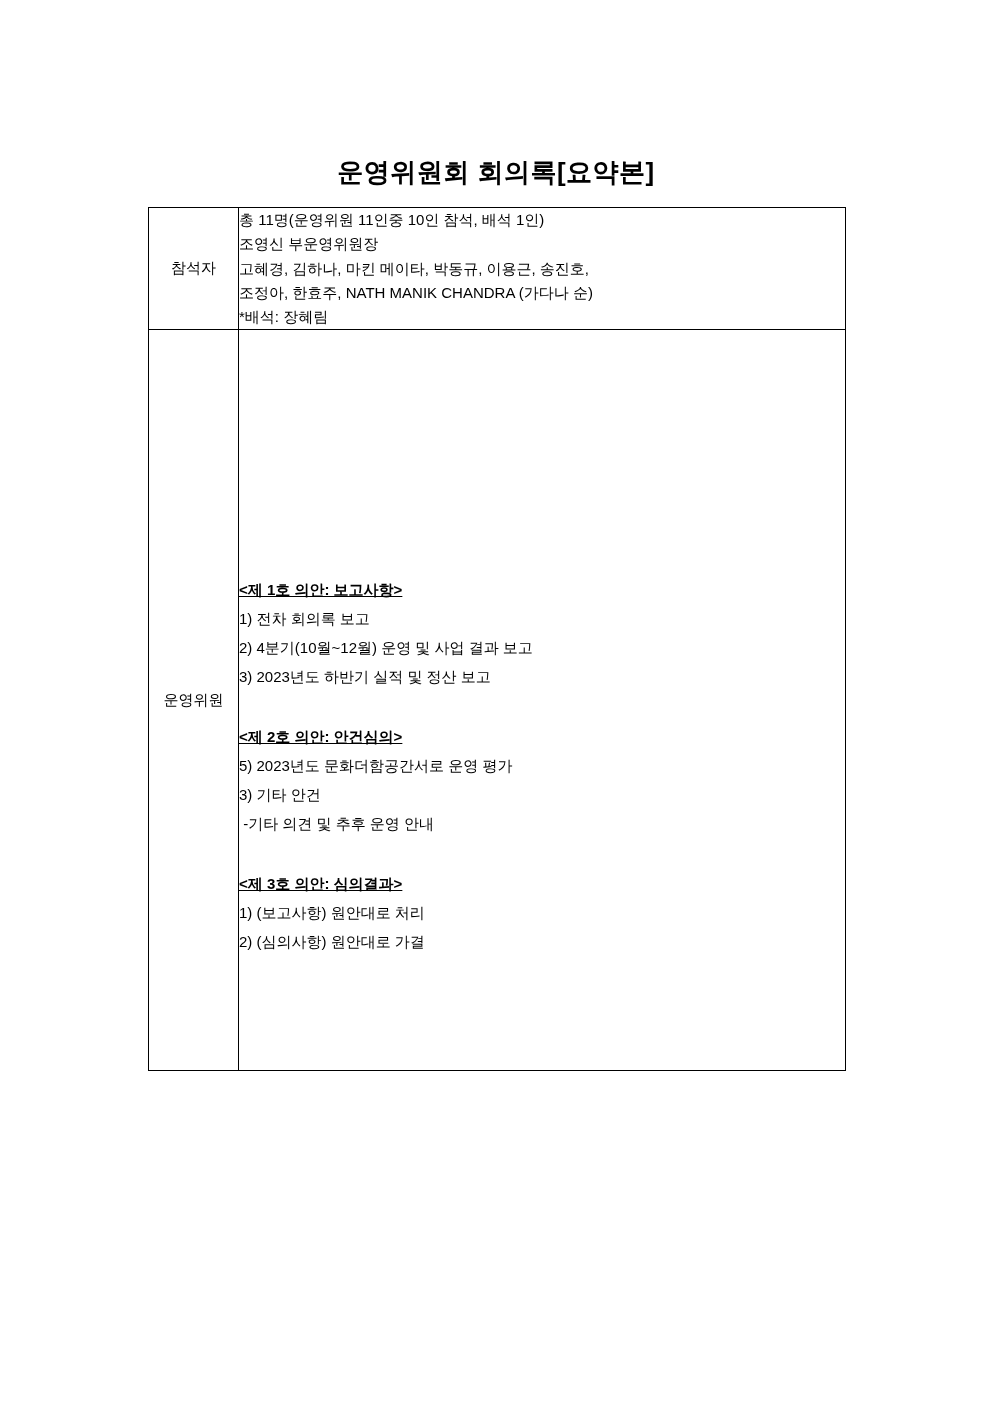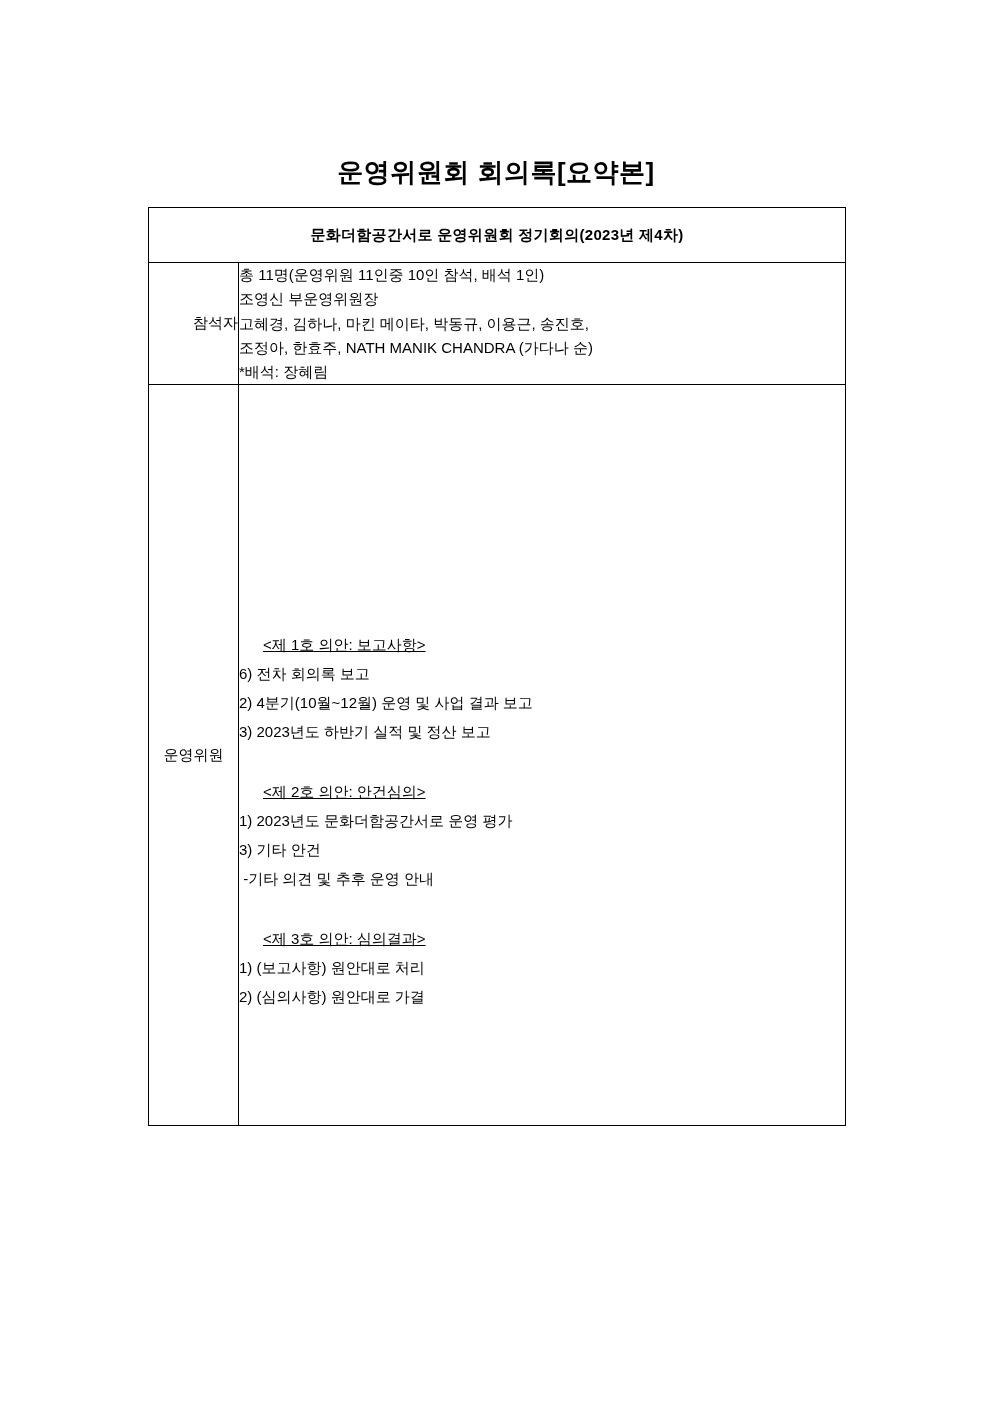--- a/index.html
+++ b/index.html
@@ -66,21 +66,21 @@
   }
   .date-val {
     padding-left: 14px;
     font-size: 14.5px;
   }
   .place-val {
     text-align: center;
     font-size: 15px;
   }
   .att-label {
-    text-align: right;
+    text-align: center;
     vertical-align: middle;
     font-size: 15px;
   }
   .att-body {
     padding: 14px 0 14px 14px;
     font-size: 15px;
     line-height: 1.62;
     vertical-align: top;
   }
   .att-body .strong {
@@ -95,24 +95,23 @@
     padding: 0 0 0 14px;
     font-size: 15.5px;
     line-height: 1.95;
     vertical-align: top;
     height: 740px;
   }
   .content-inner {
     padding-top: 130px;
   }
   .agenda-head {
-    font-weight: normal;
+    font-weight: bold;
     text-decoration: underline;
     margin-top: 0;
-    margin-left: 24px;
   }
   .agenda-block {
     margin-bottom: 30px;
   }
   .agenda-block:last-child {
     margin-bottom: 0;
   }
   .agenda-item {
     white-space: pre;
   }
@@ -126,47 +125,44 @@
 
   <table class="minutes">
     <colgroup>
       <col style="width:90px">
       <col style="width:306px">
       <col style="width:81px">
       <col style="width:220px">
     </colgroup>
     <tbody>
       <tr>
-        <td class="hdr-cell" colspan="4">문화더함공간서로 운영위원회 정기회의(2023년 제4차)</td>
-      </tr>
-      <tr>
         <td class="att-label">참석자</td>
         <td class="att-body" colspan="3">
           <div class="strong">총 11명(운영위원 11인중 10인 참석, 배석 1인)</div>
           <div>조영신 부운영위원장</div>
           <div>고혜경, 김하나, 마킨 메이타, 박동규, 이용근, 송진호,</div>
           <div>조정아, 한효주, NATH MANIK CHANDRA (가다나 순)</div>
           <div>*배석: 장혜림</div>
         </td>
       </tr>
       <tr>
         <td class="content-label">운영위원</td>
         <td class="content-body" colspan="3">
           <div class="content-inner">
 
             <div class="agenda-block">
               <div class="agenda-head">&lt;제 1호 의안: 보고사항&gt;</div>
-              <div class="agenda-item">6) 전차 회의록 보고</div>
+              <div class="agenda-item">1) 전차 회의록 보고</div>
               <div class="agenda-item">2) 4분기(10월~12월) 운영 및 사업 결과 보고</div>
               <div class="agenda-item">3) 2023년도 하반기 실적 및 정산 보고</div>
             </div>
 
             <div class="agenda-block">
               <div class="agenda-head">&lt;제 2호 의안: 안건심의&gt;</div>
-              <div class="agenda-item">1) 2023년도 문화더함공간서로 운영 평가</div>
+              <div class="agenda-item">5) 2023년도 문화더함공간서로 운영 평가</div>
               <div class="agenda-item">3) 기타 안건</div>
               <div class="agenda-item"> -기타 의견 및 추후 운영 안내</div>
             </div>
 
             <div class="agenda-block">
               <div class="agenda-head">&lt;제 3호 의안: 심의결과&gt;</div>
               <div class="agenda-item">1) (보고사항) 원안대로 처리</div>
               <div class="agenda-item">2) (심의사항) 원안대로 가결</div>
             </div>
 

